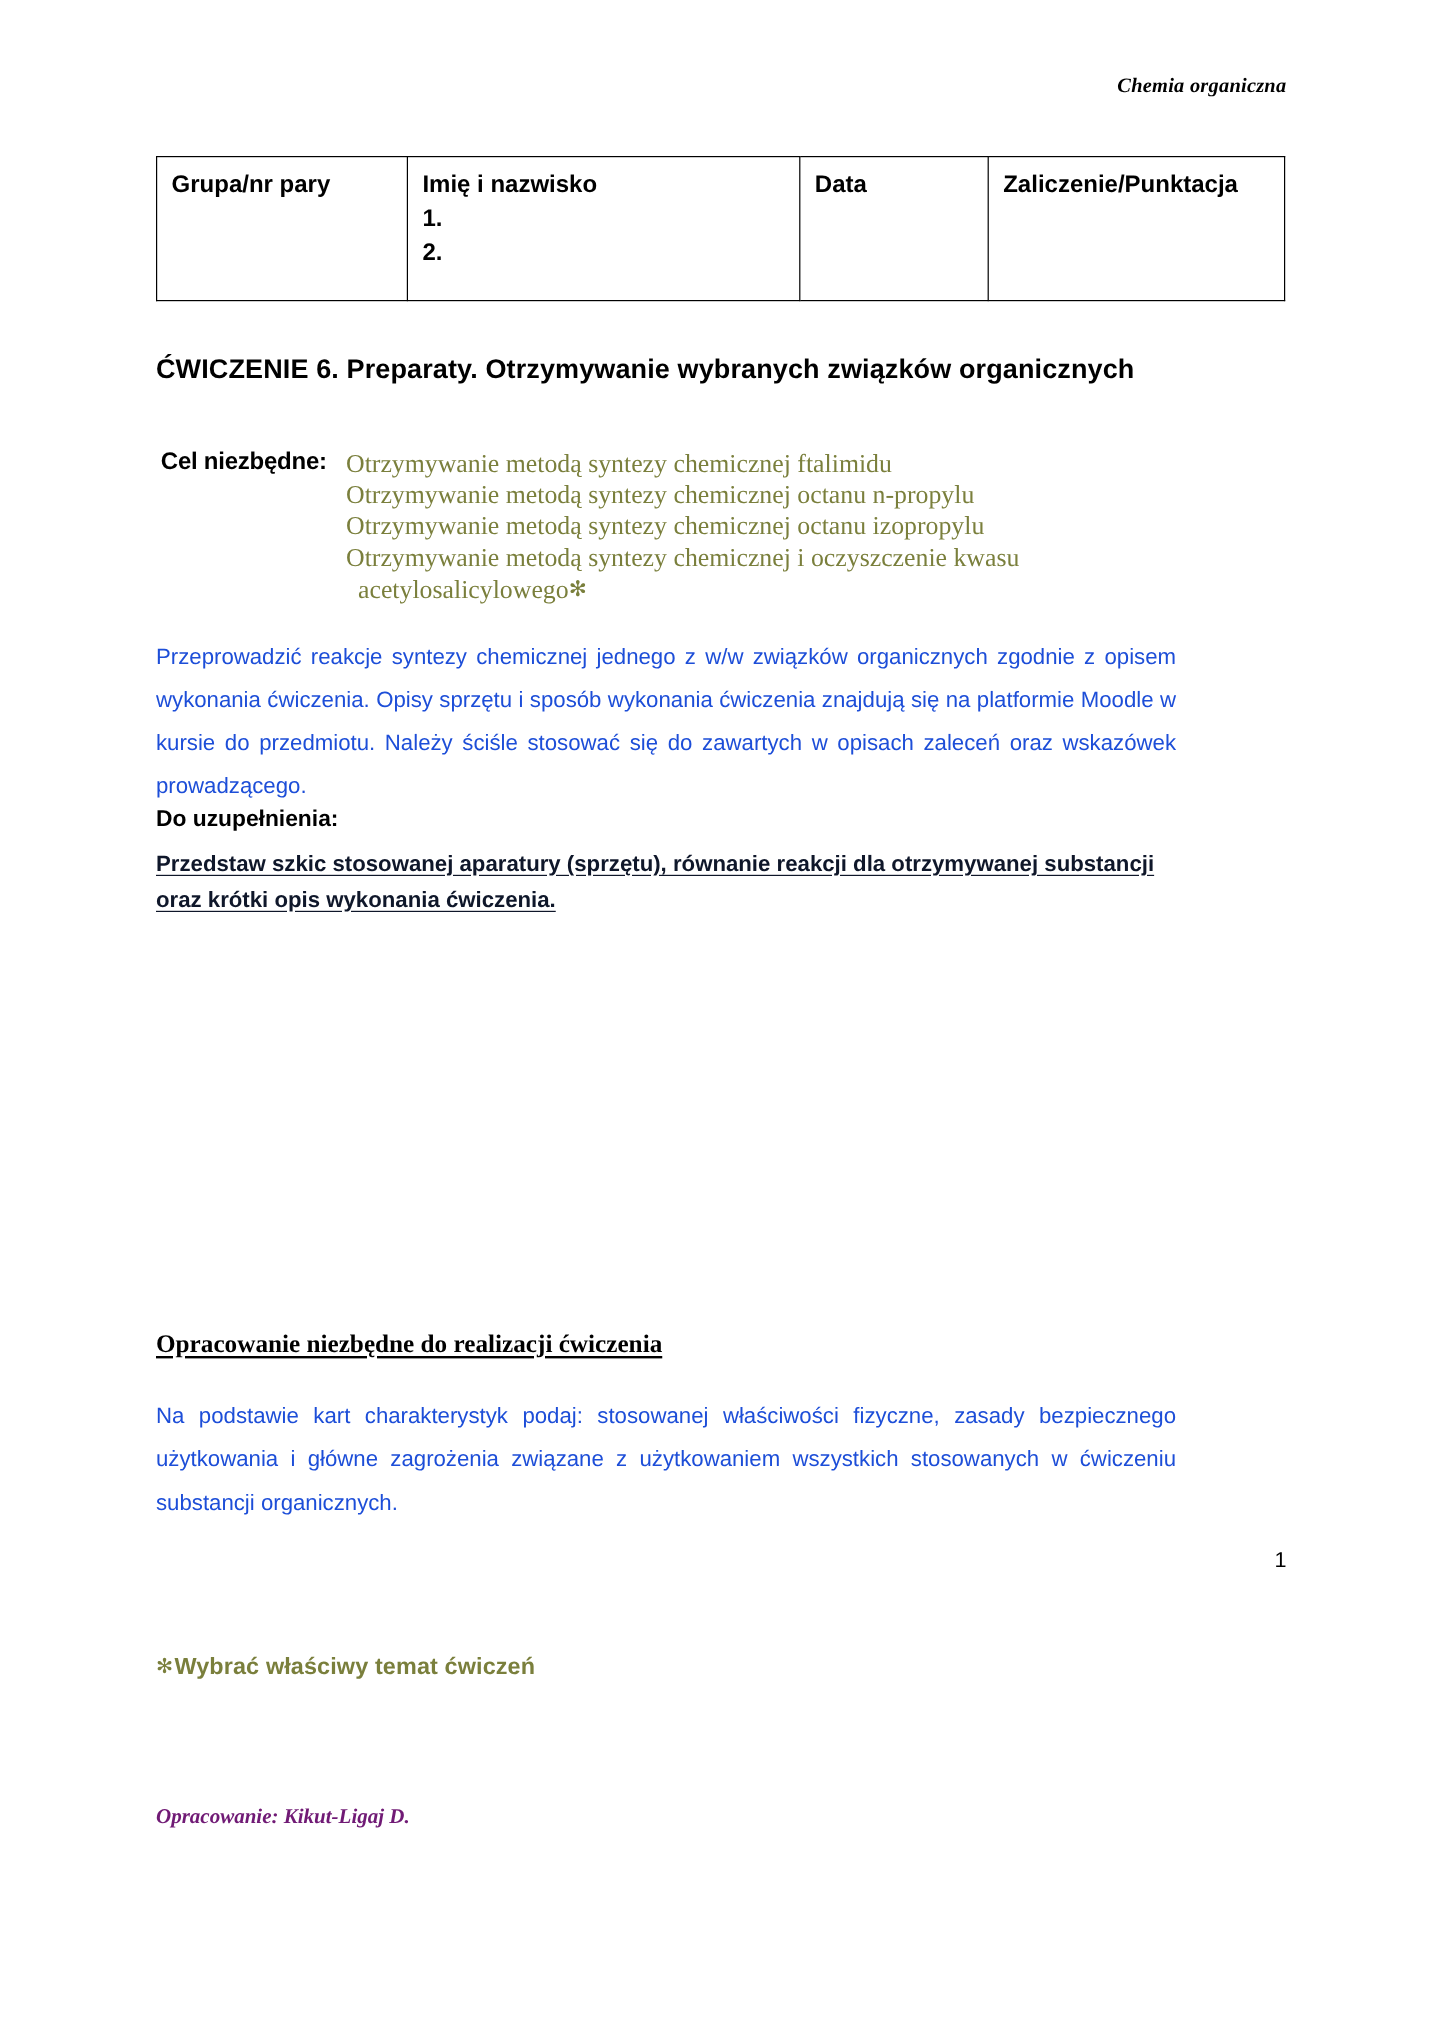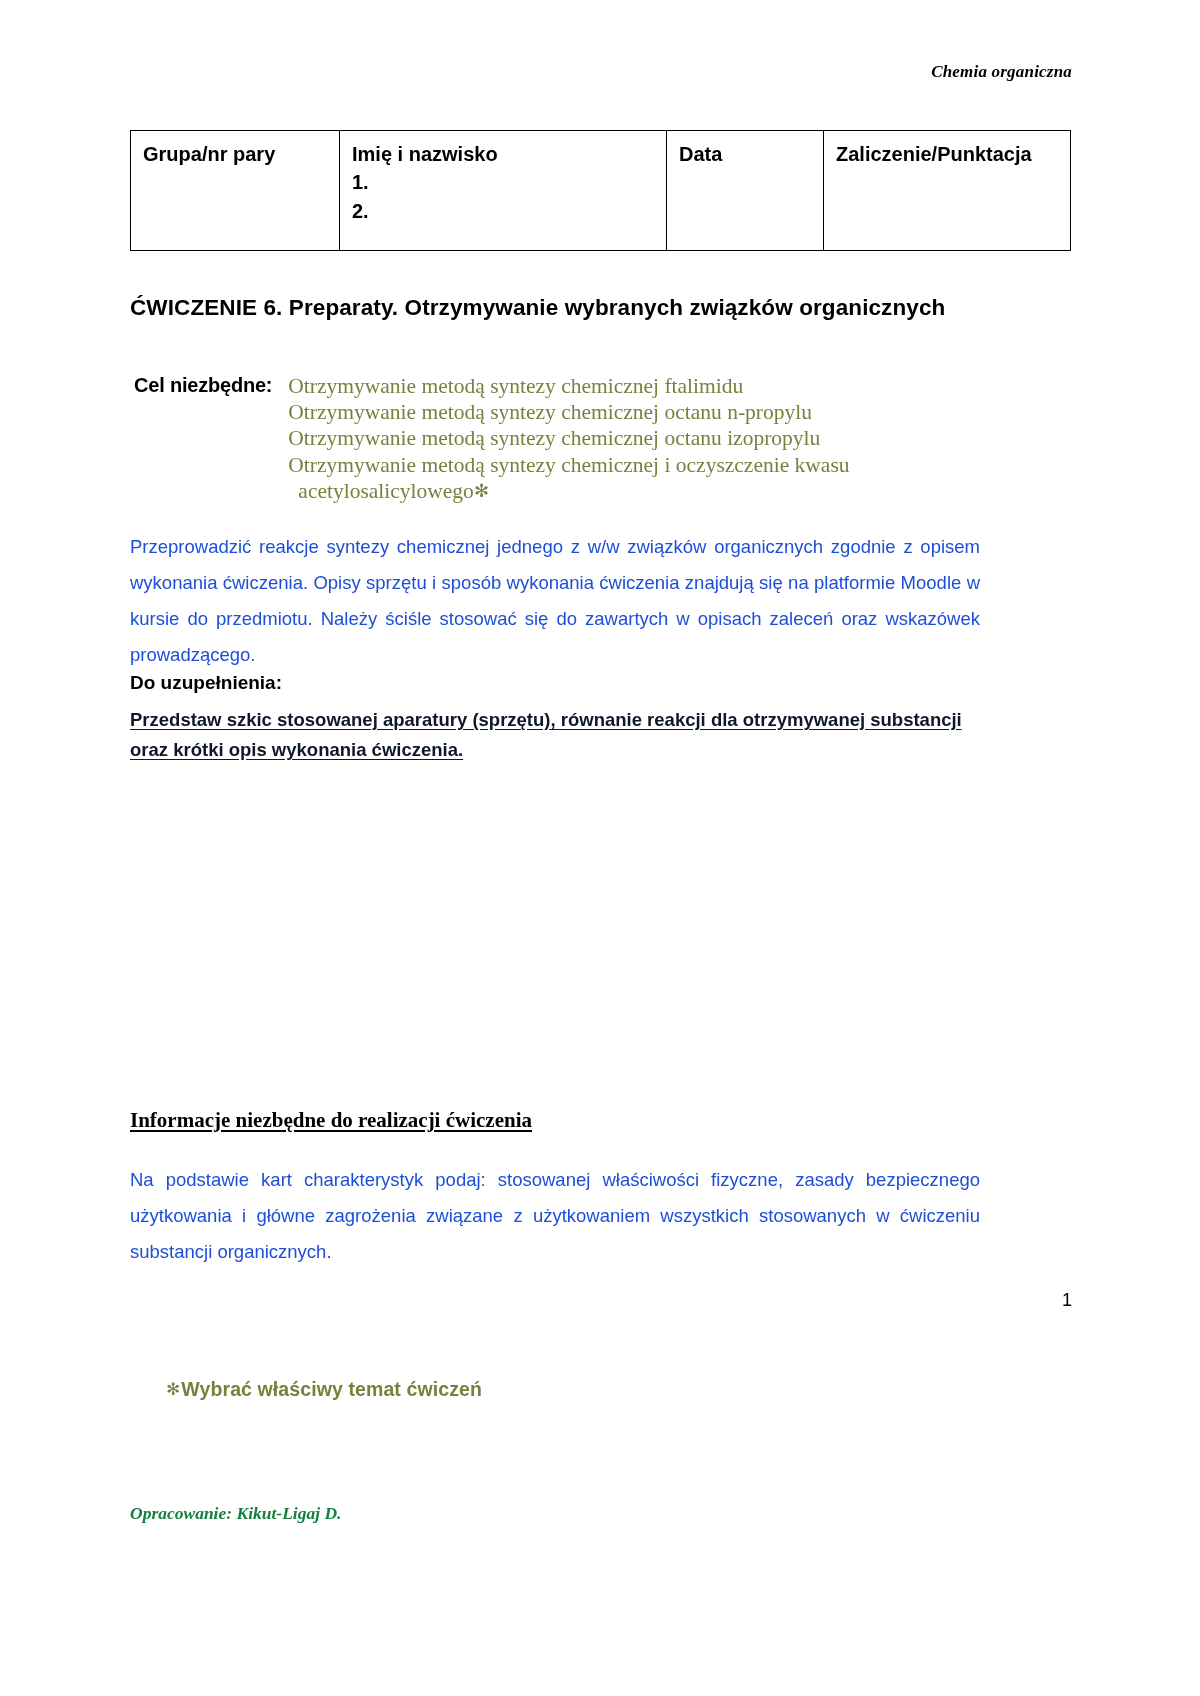--- a/index.html
+++ b/index.html
@@ -174,36 +174,35 @@
   }
 
   .footnote {
     position: absolute;
     top: 1378px;
     left: 130px;
     font-size: 19.5px;
     font-weight: 700;
     color: #7a7f3c;
     letter-spacing: 0.1px;
-    margin-left: 36px;
   }
   .footnote .star-mark {
     font-size: 17px;
     margin-right: 1px;
   }
 
   .credits {
     position: absolute;
     top: 1503px;
     left: 130px;
     font-family: "Liberation Serif", serif;
     font-style: italic;
     font-weight: 700;
     font-size: 17.5px;
-    color: #15803d;
+    color: #701a75;
   }
 </style>
 </head>
 <body>
 
 <div class="page">
 
   <div class="running-header">Chemia organiczna</div>
 
   <table class="info-table">
@@ -243,21 +242,21 @@
       </div>
     </div>
   </div>
 
   <div class="body-par" id="par-intro">Przeprowadzić reakcje syntezy chemicznej jednego z w/w związków organicznych zgodnie z opisem wykonania ćwiczenia. Opisy sprzętu i sposób wykonania ćwiczenia znajdują się na platformie Moodle w kursie do przedmiotu. Należy ściśle stosować się do zawartych w opisach zaleceń oraz wskazówek prowadzącego.</div>
 
   <div class="section-label" id="label-fill">Do uzupełnienia:</div>
 
   <div class="underline-bold" id="instr-fill">Przedstaw szkic stosowanej aparatury (sprzętu), równanie reakcji dla otrzymywanej substancji oraz krótki opis wykonania ćwiczenia. </div>
 
-  <div class="heading-underline" id="heading-info">Informacje niezbędne do realizacji ćwiczenia </div>
+  <div class="heading-underline" id="heading-info">Opracowanie niezbędne do realizacji ćwiczenia </div>
 
   <div class="body-par" id="par-info">Na podstawie kart charakterystyk podaj: stosowanej właściwości fizyczne, zasady bezpiecznego użytkowania i główne zagrożenia związane z użytkowaniem wszystkich stosowanych w ćwiczeniu substancji organicznych.</div>
 
   <div class="page-number">1</div>
 
   <div class="footnote"><span class="star-mark">✻</span><span>Wybrać właściwy temat ćwiczeń</span></div>
 
   <div class="credits">Opracowanie: Kikut-Ligaj D.</div>
 
 </div>

